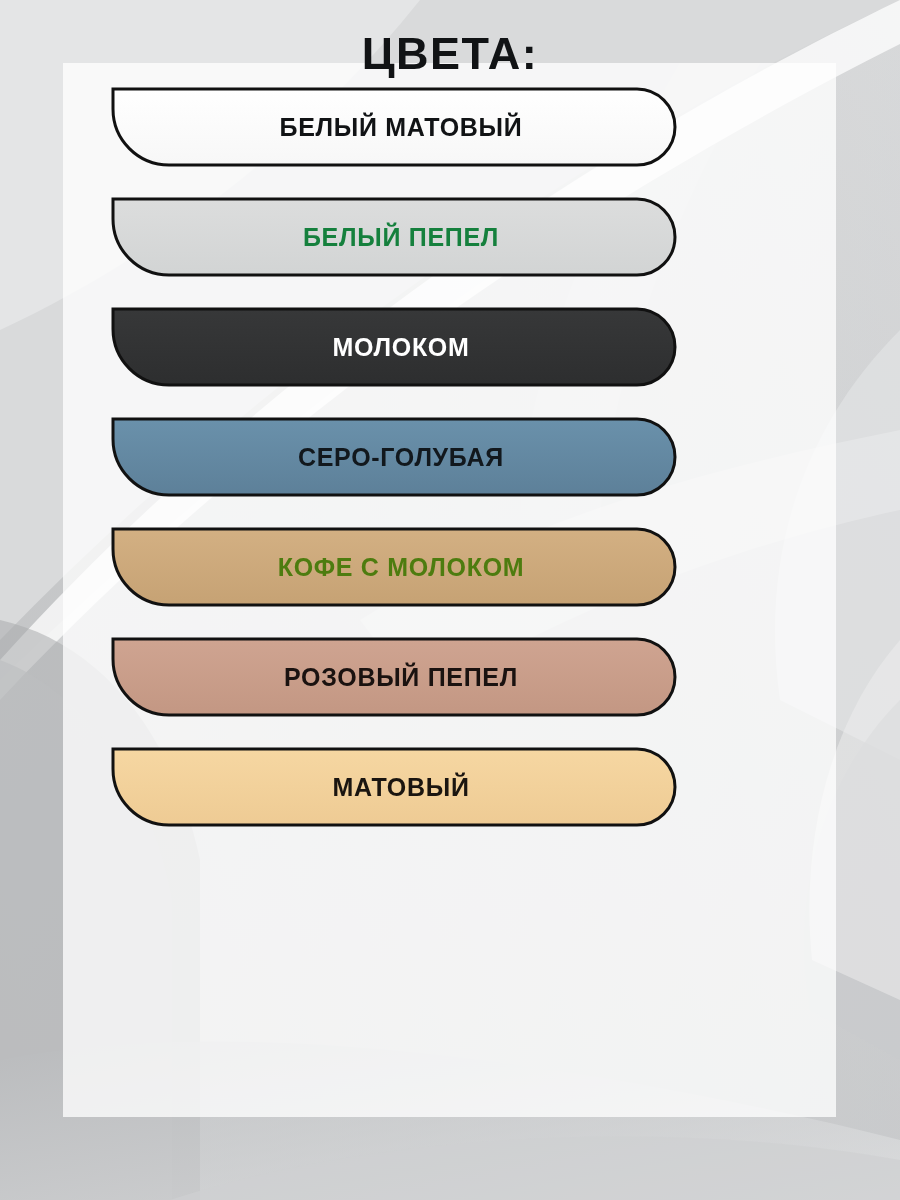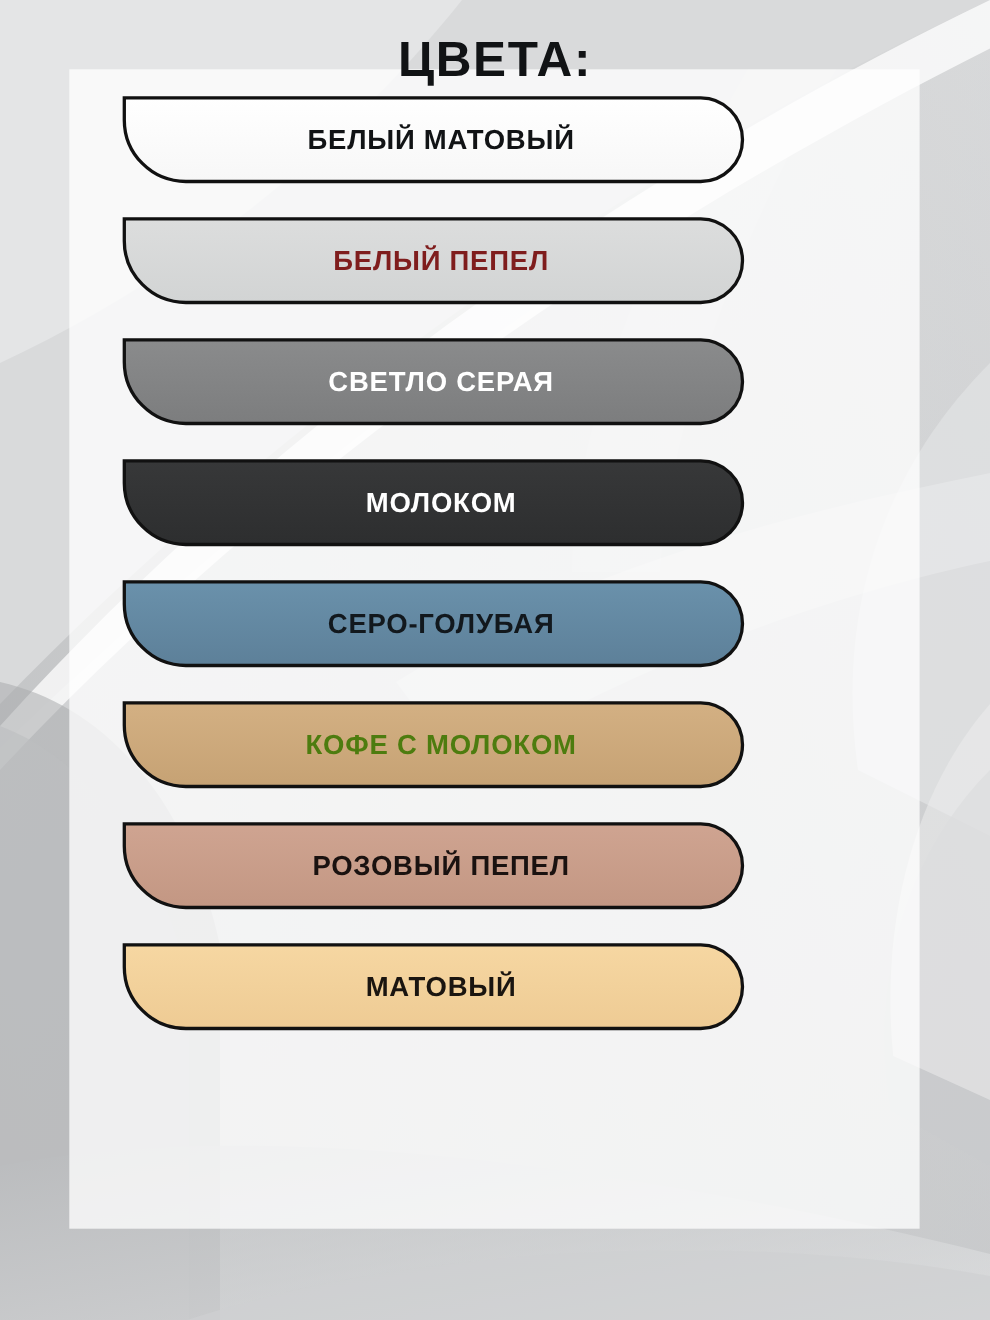--- a/index.html
+++ b/index.html
@@ -173,35 +173,23 @@
     <div class="swatch-row">
       <svg class="swatch-shape" viewBox="0 0 570 82" preserveAspectRatio="none">
           <defs>
             <linearGradient id="swgrad1" x1="0" y1="0" x2="0" y2="1">
               <stop offset="0%" stop-color="#dcdddd"></stop>
               <stop offset="100%" stop-color="#d2d4d4"></stop>
             </linearGradient>
           </defs>
         <path id="p1" d="M4,3 L528,3 A38,38 0 0 1 528,79 L60,79 A56,56 0 0 1 4,23 Z" fill="url(#swgrad1)" stroke="#111111" stroke-width="3" vector-effect="non-scaling-stroke"></path>
       </svg>
-      <div class="swatch-label" style="color: #7f1d1d;">БЕЛЫЙ ПЕПЕЛ</div>
-    </div>
-
-    <div class="swatch-row">
-      <svg class="swatch-shape" viewBox="0 0 570 82" preserveAspectRatio="none">
-          <defs>
-            <linearGradient id="swgrad2" x1="0" y1="0" x2="0" y2="1">
-              <stop offset="0%" stop-color="#8a8b8c"></stop>
-              <stop offset="100%" stop-color="#7c7d7e"></stop>
-            </linearGradient>
-          </defs>
-        <path id="p2" d="M4,3 L528,3 A38,38 0 0 1 528,79 L60,79 A56,56 0 0 1 4,23 Z" fill="url(#swgrad2)" stroke="#111111" stroke-width="3" vector-effect="non-scaling-stroke"></path>
-      </svg>
-      <div class="swatch-label" style="color: rgb(255, 255, 255);">СВЕТЛО СЕРАЯ</div>
-    </div>
+      <div class="swatch-label" style="color: #15803d;">БЕЛЫЙ ПЕПЕЛ</div>
+    </div>
+
 
     <div class="swatch-row">
       <svg class="swatch-shape" viewBox="0 0 570 82" preserveAspectRatio="none">
           <defs>
             <linearGradient id="swgrad3" x1="0" y1="0" x2="0" y2="1">
               <stop offset="0%" stop-color="#373839"></stop>
               <stop offset="100%" stop-color="#2d2e2f"></stop>
             </linearGradient>
           </defs>
         <path id="p3" d="M4,3 L528,3 A38,38 0 0 1 528,79 L60,79 A56,56 0 0 1 4,23 Z" fill="url(#swgrad3)" stroke="#111111" stroke-width="3" vector-effect="non-scaling-stroke"></path>

